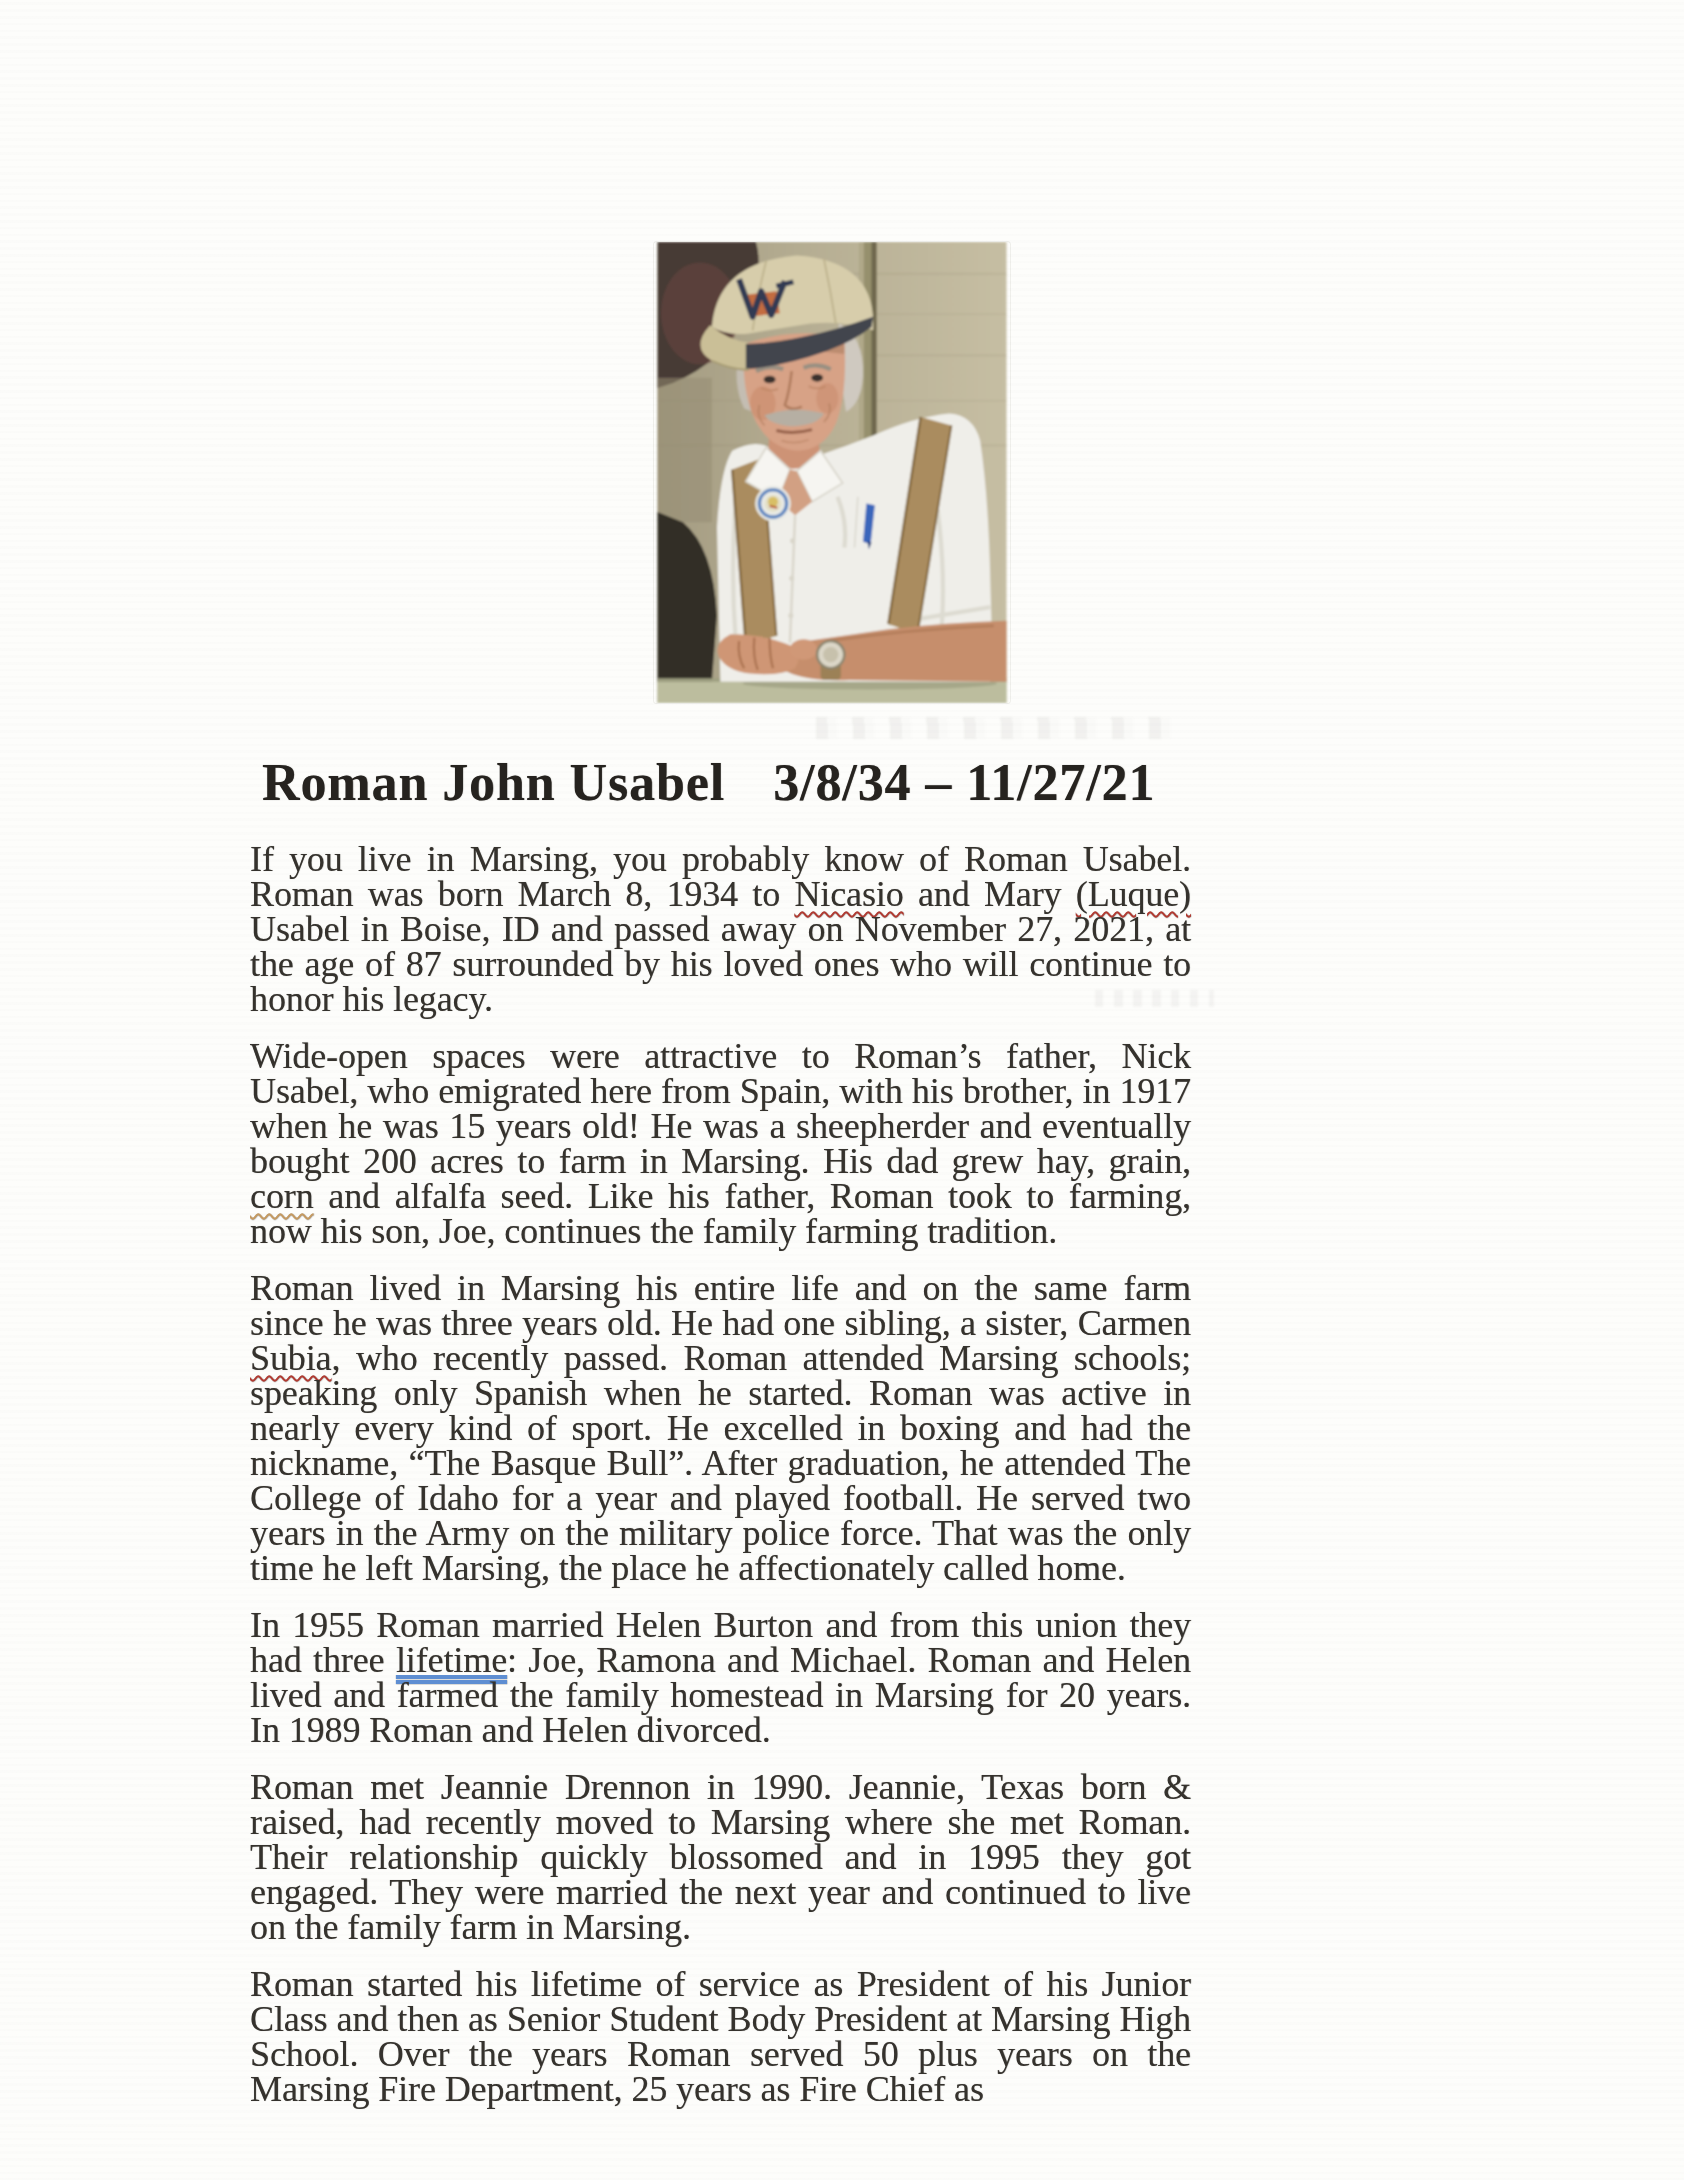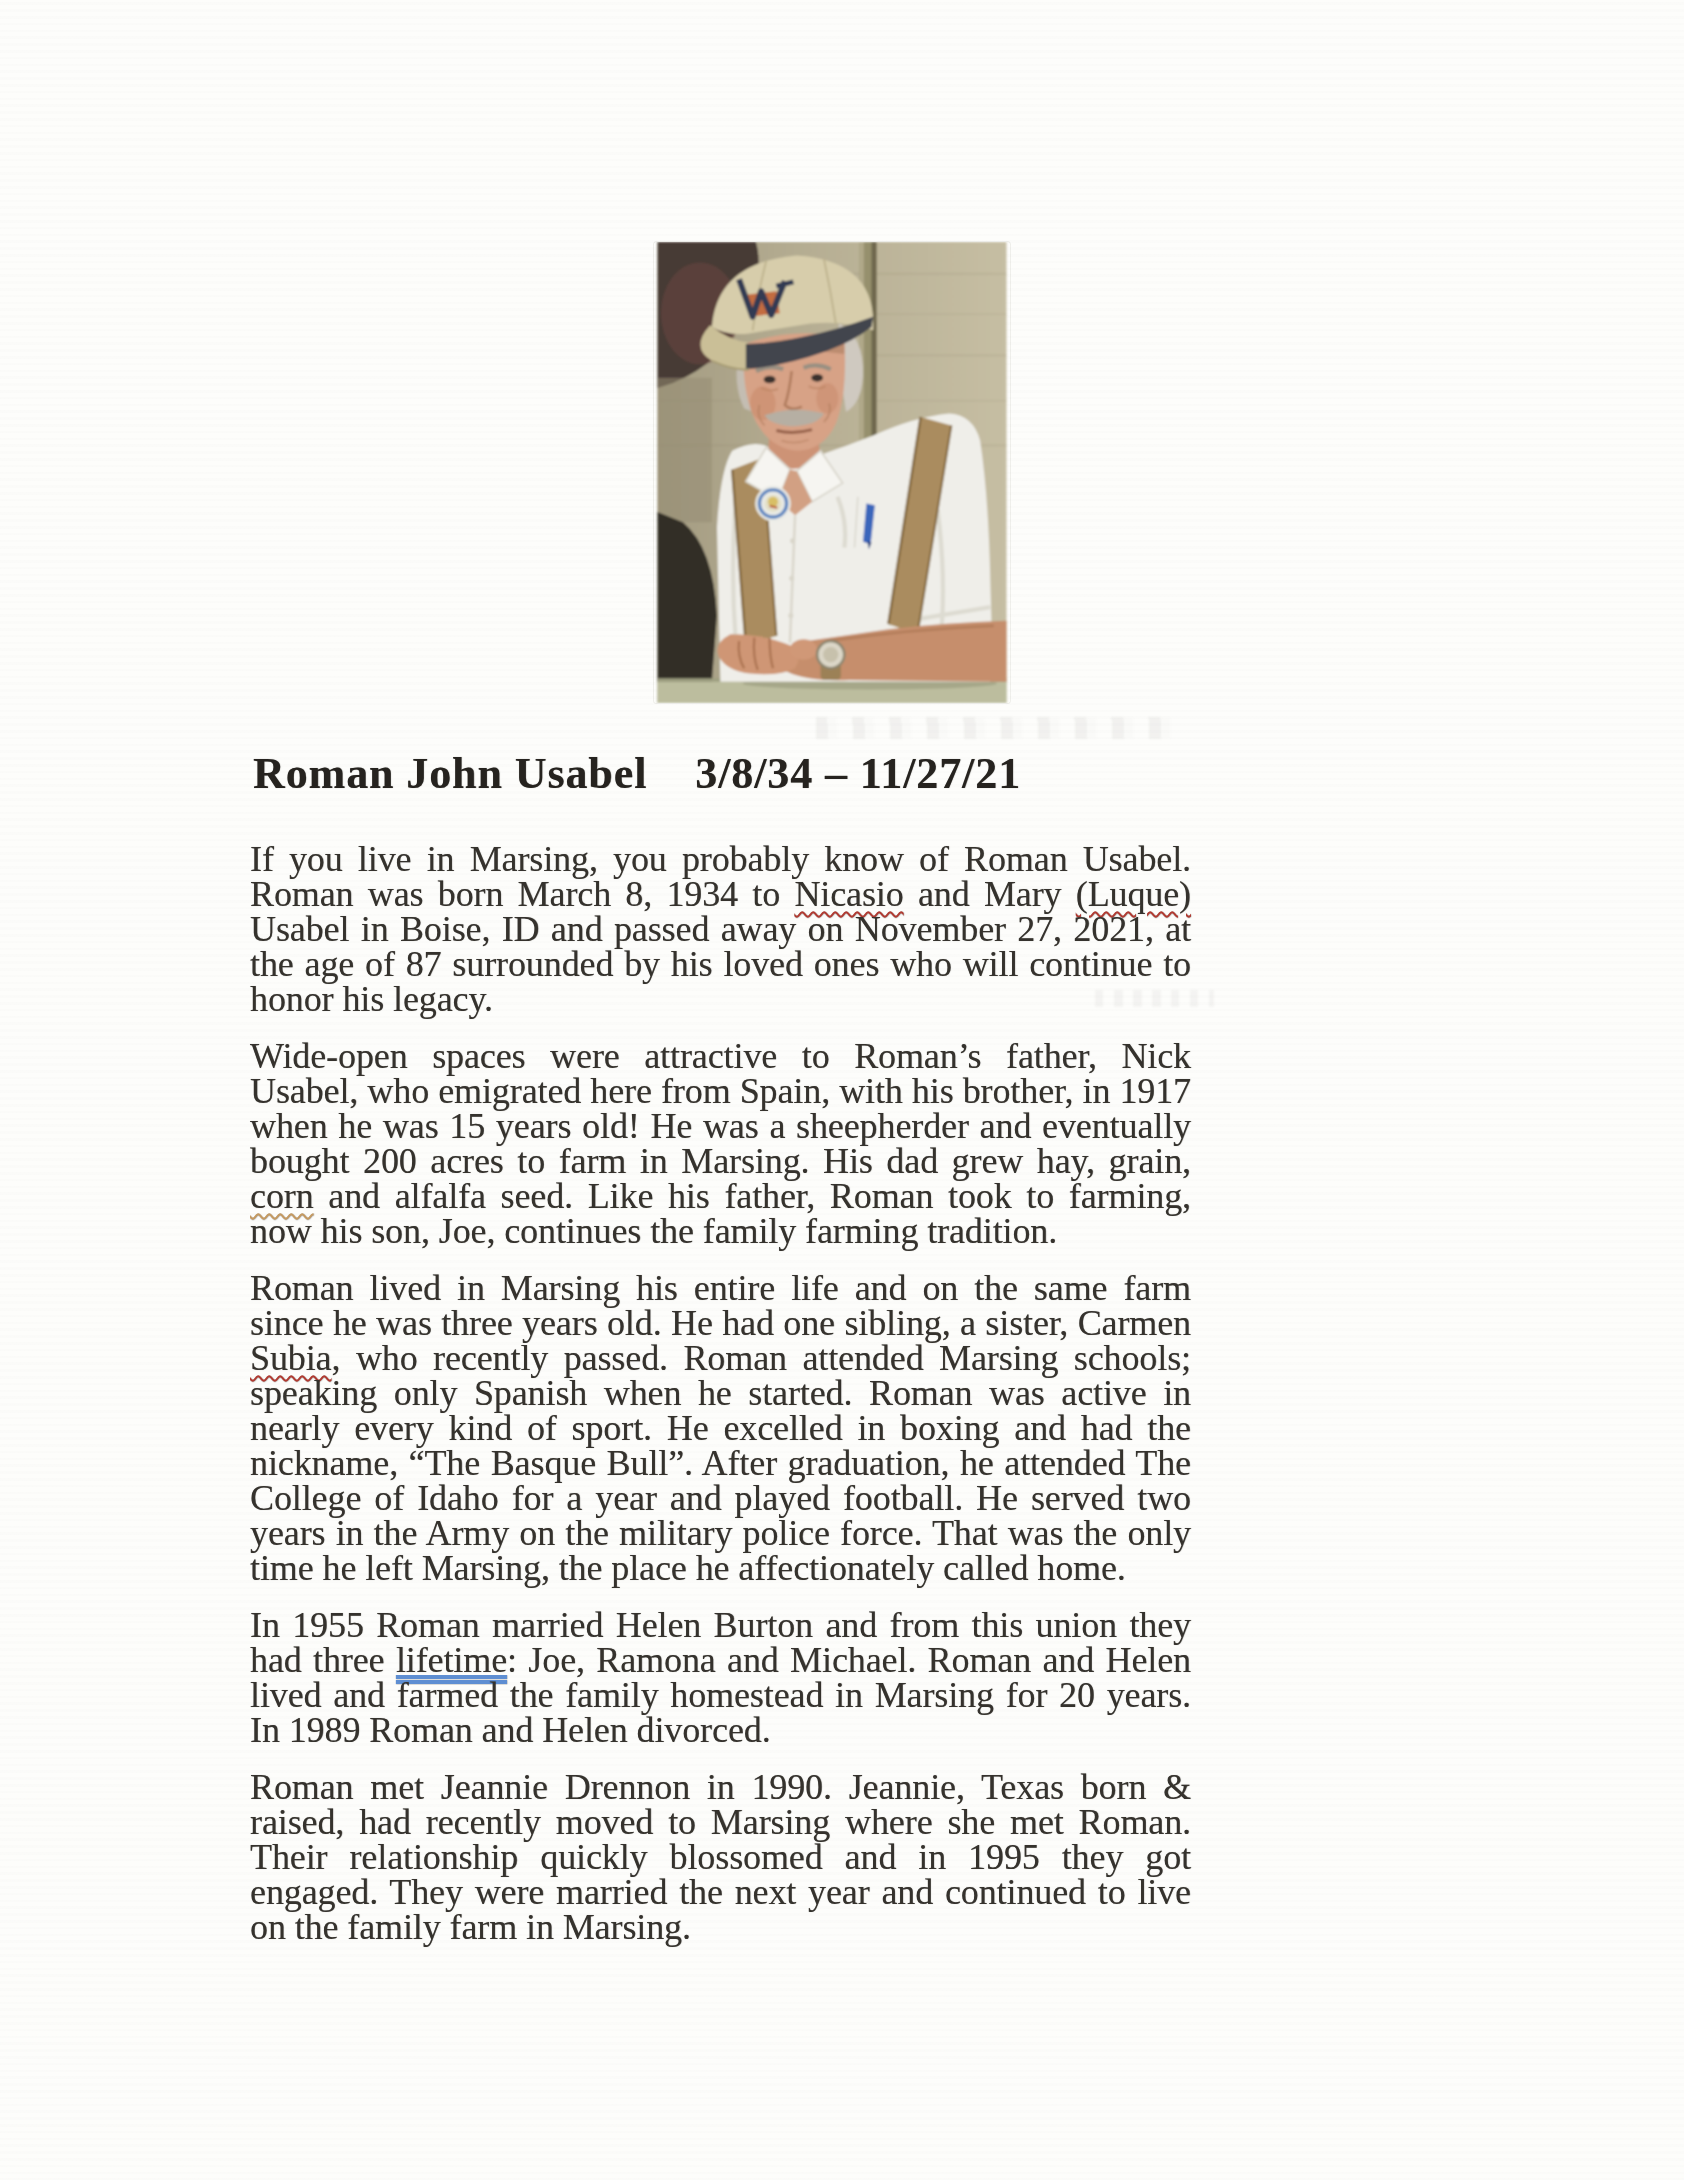--- a/index.html
+++ b/index.html
@@ -30,22 +30,22 @@
     border-radius: 2.6px;
     overflow: hidden;
     box-shadow: 0 0 0 0.9px rgba(120,120,110,0.12);
   }
   .photo svg { display: block; width: 100%; height: 100%; }
 
   .title {
     position: absolute;
     left: 250px;
     top: 744px;
-    margin: 3px;
-    font-size: 44px;
+    margin: 12px;
+    font-size: 52px;
     line-height: 53px;
     font-weight: bold;
     letter-spacing: 0.9px;
     color: #26231f;
     white-space: nowrap;
     text-shadow: 0.3px 0.3px 0.8px rgba(35,32,28,0.55);
   }
   .title .dates { margin-left: 48px; }
 
   .article {
@@ -244,16 +244,17 @@
   </figure>
 
   <h1 class="title"><span class="name">Roman John Usabel</span><span class="dates">3/8/34 – 11/27/21</span></h1>
 
   <main class="article">
       <p class="para"><span>If you live in Marsing, you probably know of Roman Usabel. Roman was born March 8, 1934 to </span><span class="mark-spellcheck-red">Nicasio</span><span> and Mary </span><span class="mark-spellcheck-red">(Luque)</span><span> Usabel in Boise, ID and passed away on November 27, 2021, at the age of 87 surrounded by his loved ones who will continue to honor his legacy.</span></p>
       <p class="para"><span>Wide-open spaces were attractive to Roman’s father, Nick Usabel, who emigrated here from Spain, with his brother, in 1917 when he was 15 years old! He was a sheepherder and eventually bought 200 acres to farm in Marsing. His dad grew hay, grain, </span><span class="mark-spellcheck-faint">corn</span><span> and alfalfa seed. Like his father, Roman took to farming, now his son, Joe, continues the family farming tradition.</span></p>
       <p class="para"><span>Roman lived in Marsing his entire life and on the same farm since he was three years old. He had one sibling, a sister, Carmen </span><span class="mark-spellcheck-red">Subia</span><span>, who recently passed. Roman attended Marsing schools; speaking only Spanish when he started. Roman was active in nearly every kind of sport. He excelled in boxing and had the nickname, “The Basque Bull”. After graduation, he attended The College of Idaho for a year and played football. He served two years in the Army on the military police force. That was the only time he left Marsing, the place he affectionately called home.</span></p>
       <p class="para"><span>In 1955 Roman married Helen Burton and from this union they had three </span><span class="mark-grammar-blue">lifetime</span><span>: Joe, Ramona and Michael. Roman and Helen lived and farmed the family homestead in Marsing for 20 years. In 1989 Roman and Helen divorced.</span></p>
       <p class="para"><span>Roman met Jeannie Drennon in 1990. Jeannie, Texas born &amp; raised, had recently moved to Marsing where she met Roman. Their relationship quickly blossomed and in 1995 they got engaged. They were married the next year and continued to live on the family farm in Marsing.</span></p>
+      <p class="para"><span>Roman started his lifetime of service as President of his Junior Class and then as Senior Student Body President at Marsing High School. Over the years Roman served 50 plus years on the Marsing Fire Department, 25 years as Fire Chief as</span></p>
     </main>
 
 </div>
 
 
 </body></html>

